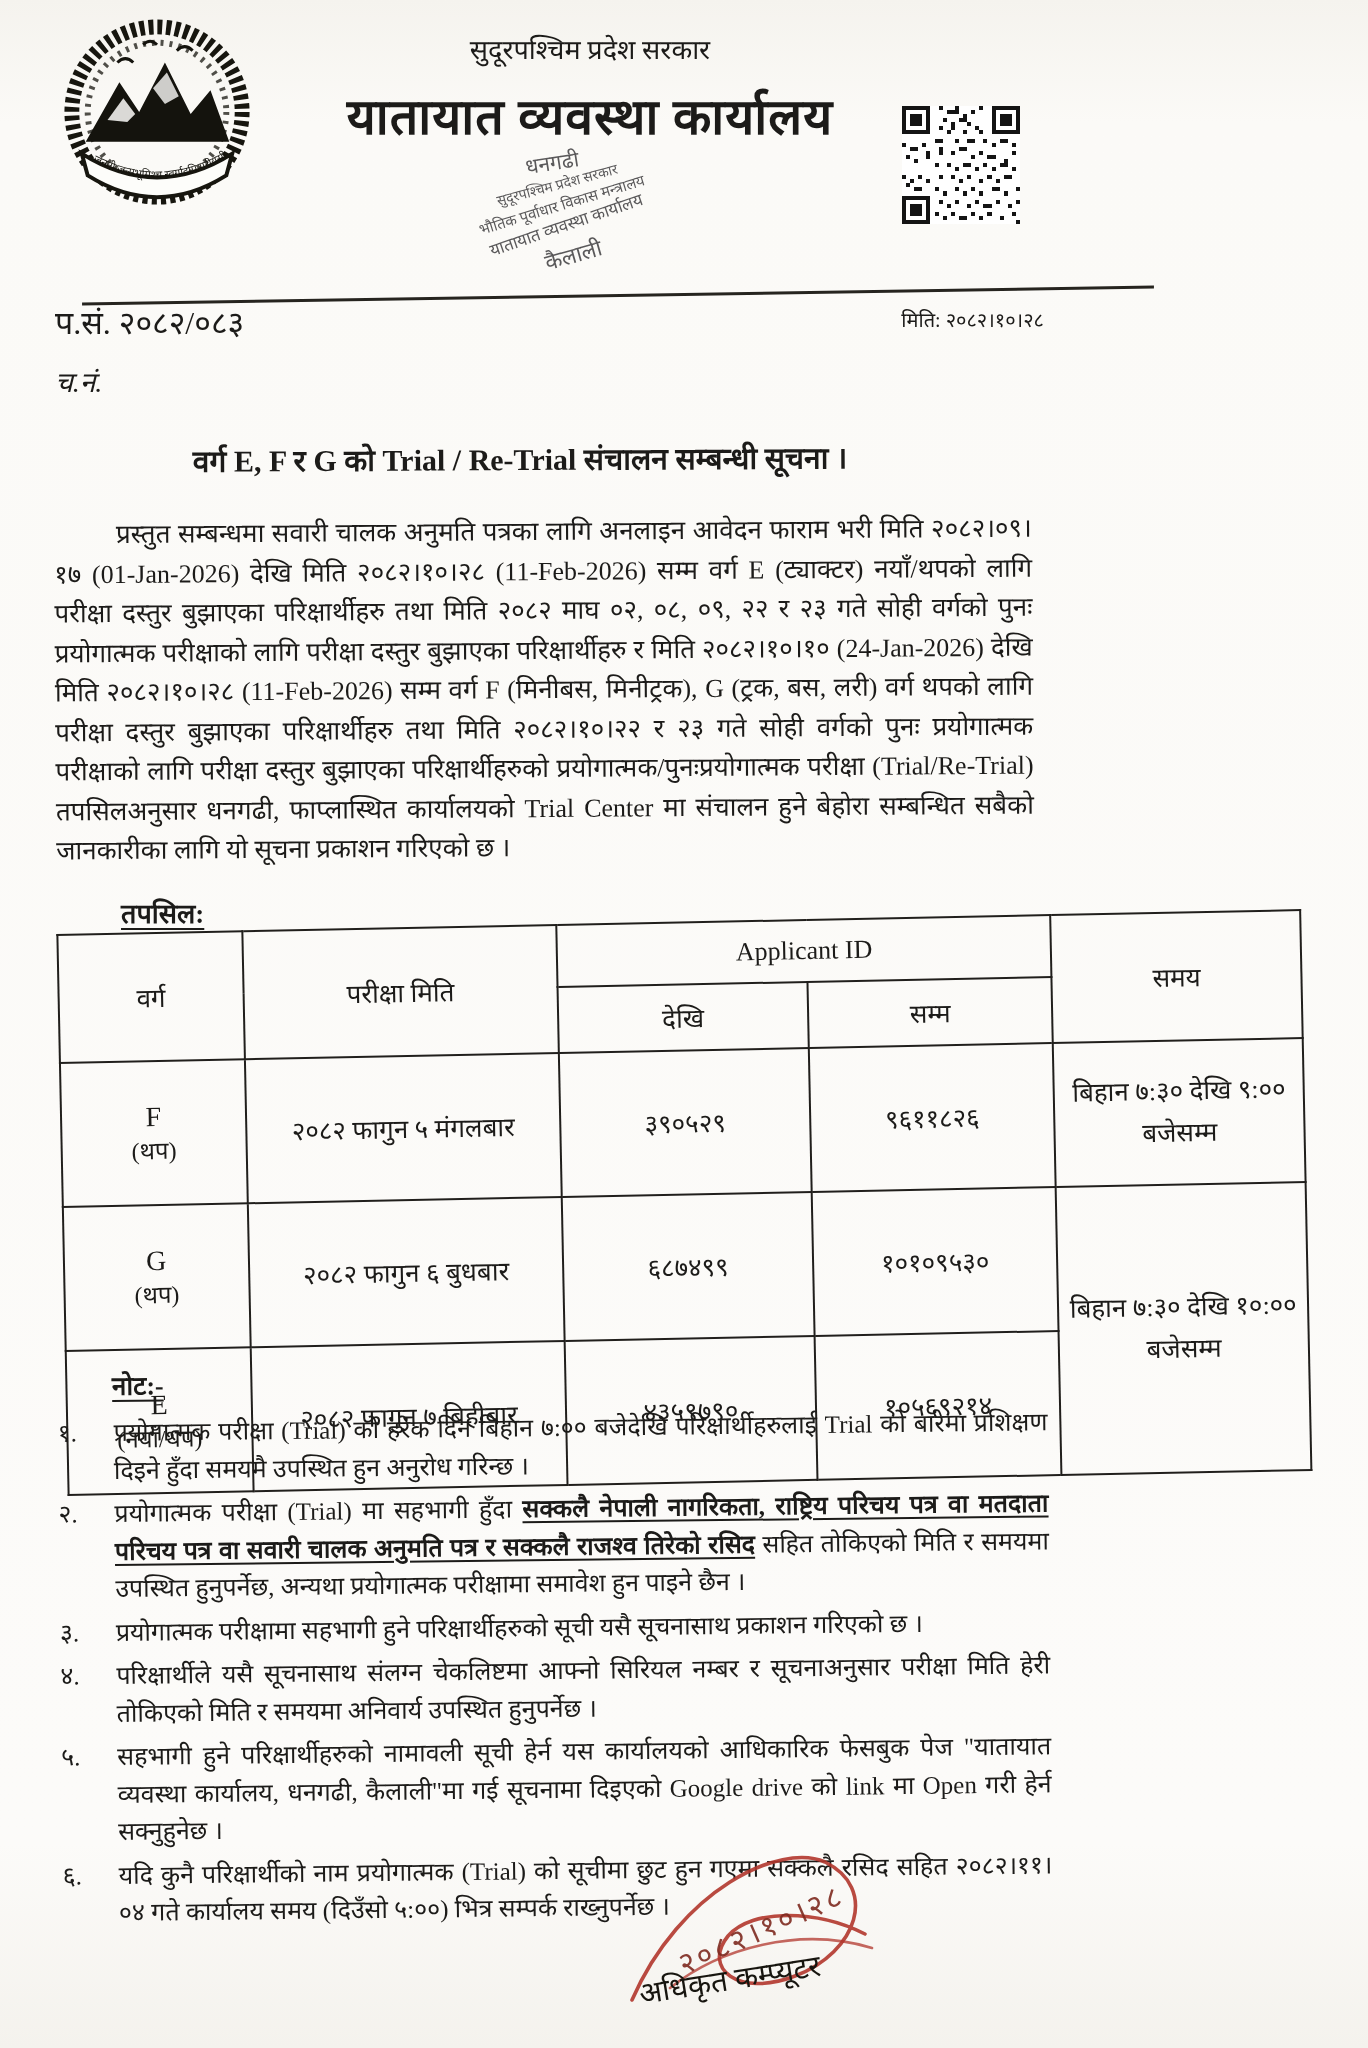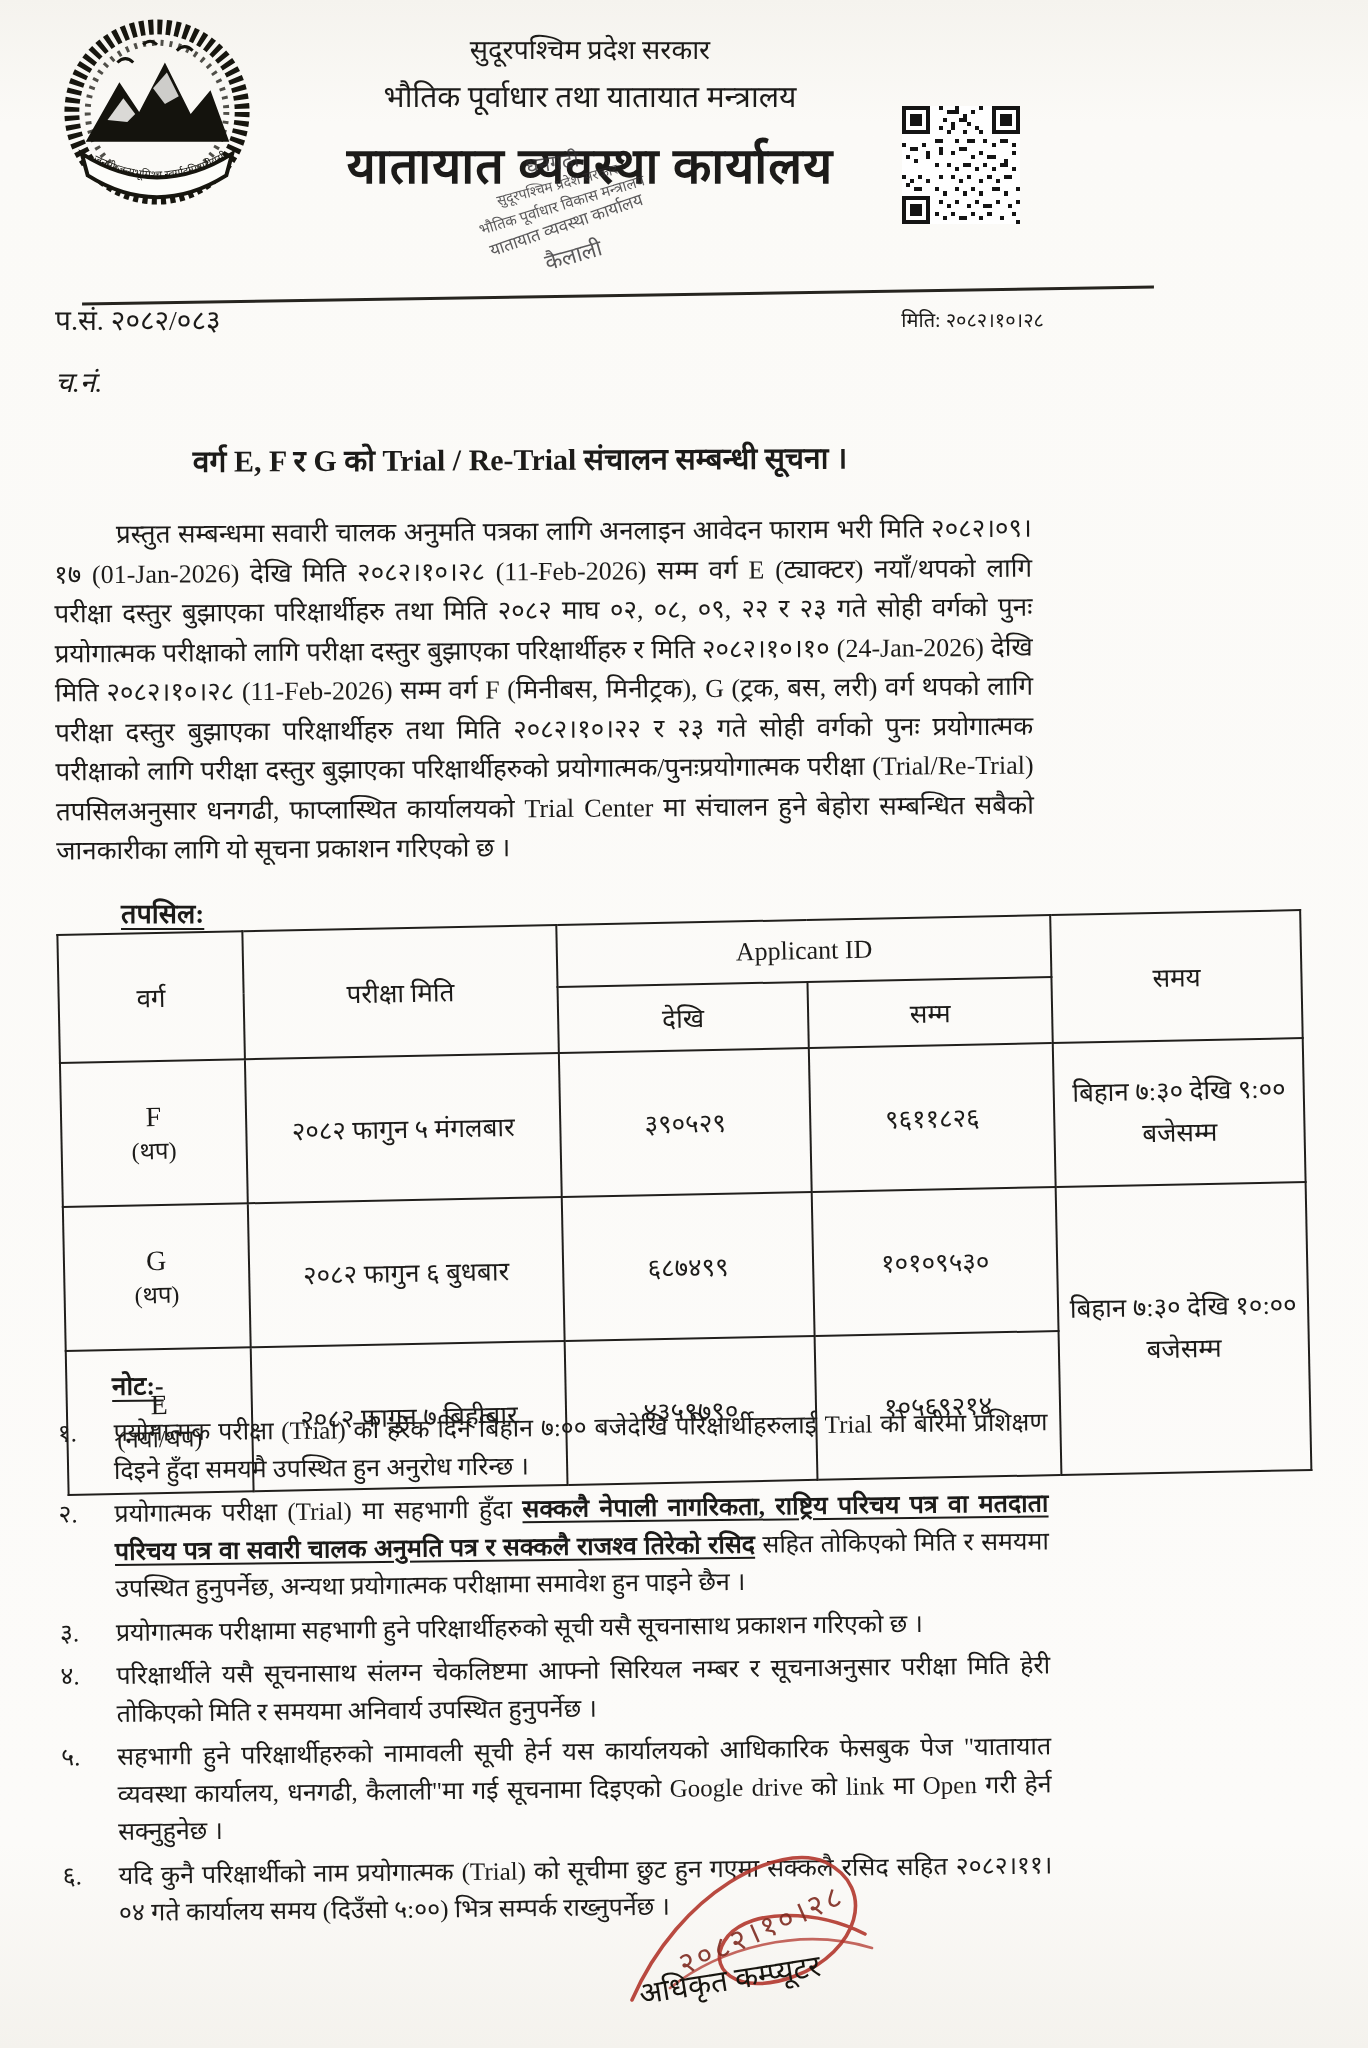--- a/index.html
+++ b/index.html
@@ -20,21 +20,21 @@
   
   .stamp{left:408px;top:148px;width:310px;text-align:center;color:rgba(45,44,46,.78);
          transform:rotate(-13deg);line-height:1.35;pointer-events:none;}
   .stamp .s1{font-size:21px;transform:rotate(4deg);}
   .stamp .s2{font-size:14px;transform:rotate(-2deg);}
   .stamp .s3{font-size:15px;transform:rotate(-4deg);}
   .stamp .s4{font-size:17px;transform:rotate(-6deg);}
   .stamp .s5{font-size:22px;transform:rotate(-3deg);margin-top:4px;}
   .rule{left:82px;top:294px;width:1072px;border-top:3px solid #26241f;transform:rotate(-0.9deg);}
   
-  .ref-no{left:55px;top:300px;font-size:28px;}
+  .ref-no{left:55px;top:300px;font-size:32px;}
   .ch-no{left:55px;top:362px;font-size:28px;font-style:italic;}
   .date-line{right:324px;top:306px;font-size:20px;text-align:right;}
   .sambat-line{right:338px;top:352px;font-size:27px;text-align:right;}
   
   .subject{left:55px;top:438px;width:930px;text-align:center;font-size:30px;font-weight:bold;transform:rotate(-0.3deg);}
   
   .body-par{left:55px;top:512px;width:978px;font-size:26px;line-height:1.52;text-align:justify;
             text-indent:62px;transform:rotate(-0.4deg);}
   
   .tapsil{left:113px;top:894px;font-size:27px;font-weight:600;text-decoration:underline;text-underline-offset:5px;margin-left:8px;}
@@ -74,21 +74,20 @@
     <path d="M60,52 q8,-8 16,0 M120,40 q8,-8 16,0 M86,34 q7,-7 14,0" stroke="#14130d" stroke-width="3" fill="none"></path>
     <path id="ribbon" d="M28,148 Q100,190 172,148" fill="none" stroke="none"></path>
     <path d="M24,144 Q100,192 176,144 L170,166 Q100,210 30,166 Z" fill="#fdfdfa" stroke="#17160f" stroke-width="4"></path>
     <text font-size="11" fill="#14130d" font-family="Liberation Serif, DejaVu Sans, serif">
       <textPath href="#ribbon" startOffset="8">जननी जन्मभूमिश्च स्वर्गादपि गरीयसी</textPath>
     </text>
   </svg>
 
   <div class="abs head-center">
     <div class="gov-line">सुदूरपश्चिम प्रदेश सरकार</div>
-    <div class="ministry-line">भौतिक पूर्वाधार तथा यातायात मन्त्रालय</div>
     <div class="office-name">यातायात व्यवस्था कार्यालय</div>
   </div>
 
 
   <svg class="abs qr" viewBox="0 0 29 29" shape-rendering="crispEdges">
     <rect x="0" y="0" width="29" height="29" fill="#ffffff"></rect>
     <g fill="#141414">
       <rect x="0" y="0" width="7" height="7"></rect>
         <rect x="22" y="0" width="7" height="7"></rect>
         <rect x="0" y="22" width="7" height="7"></rect>

